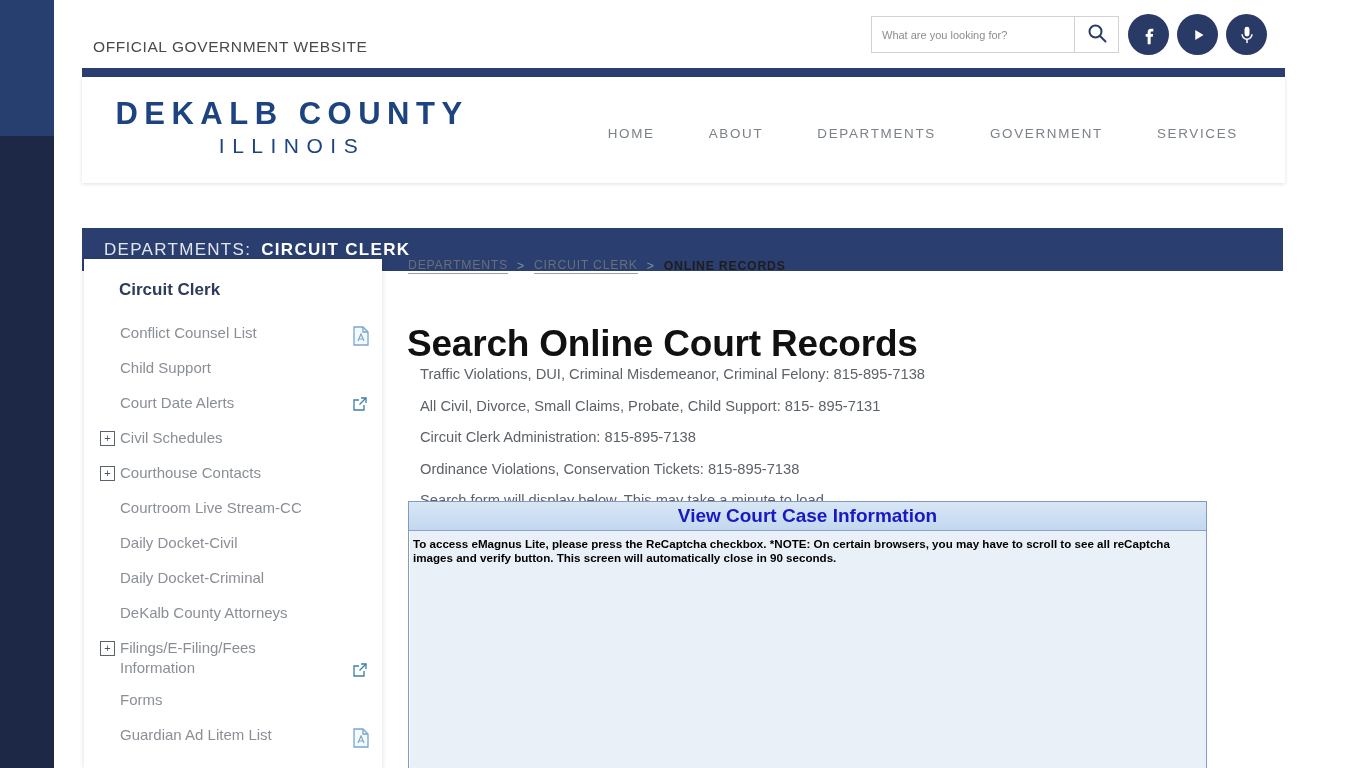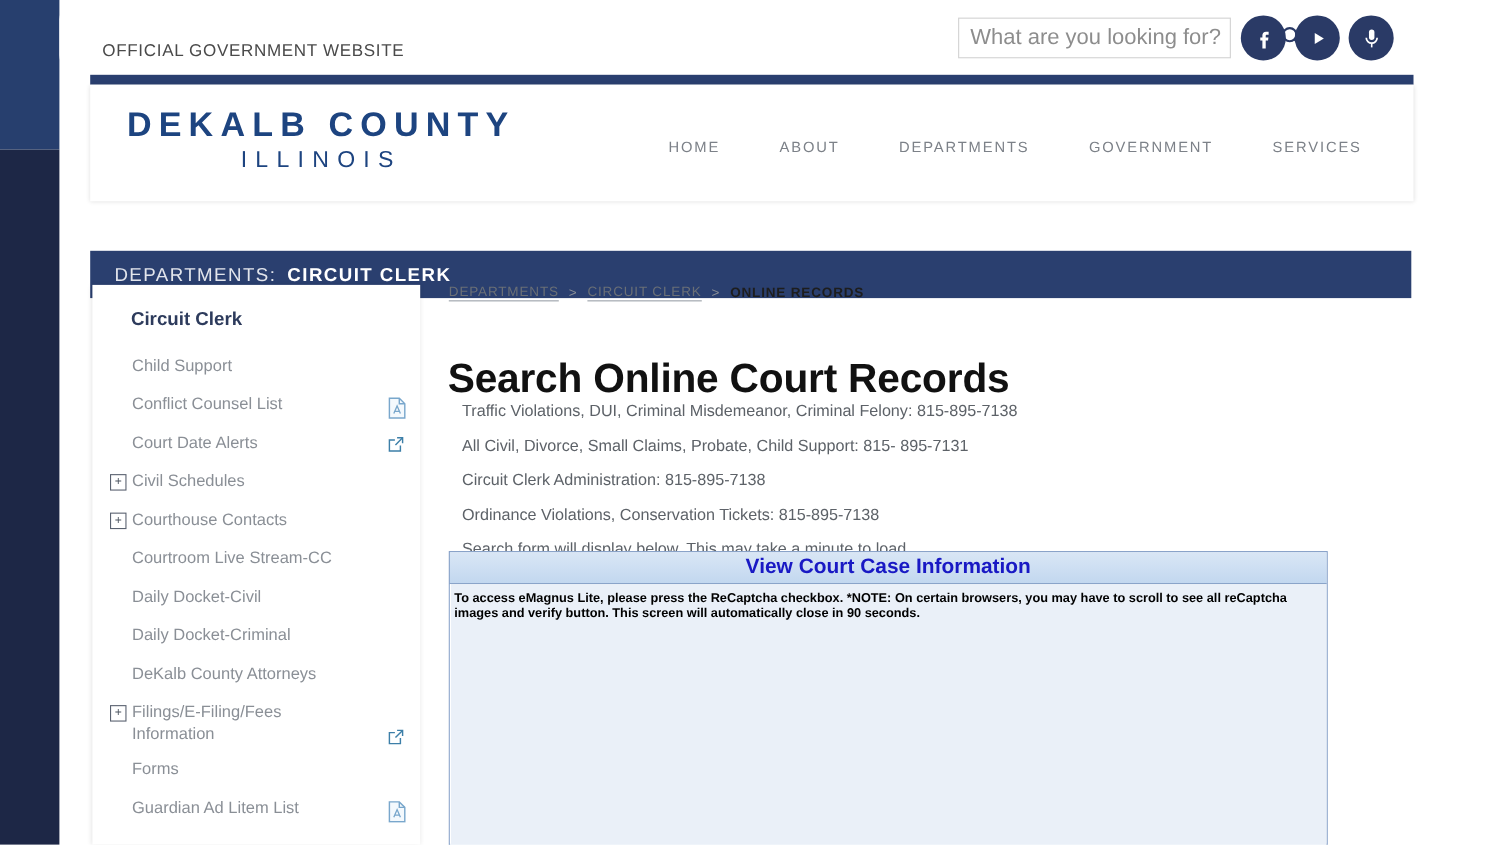--- a/index.html
+++ b/index.html
@@ -34,21 +34,21 @@
     font-weight: 400; white-space: nowrap;
   }
   .searchwrap {
     position: absolute; left: 817px; top: 16px;
     width: 248px; height: 37px;
     border: 1px solid #d2d2d2; background: #fff;
     display: flex; align-items: stretch;
   }
   .search-input {
     flex: 1 1 auto; border: 0; outline: none; background: transparent;
-    padding: 0 10px; font-size: 20px; color: #555;
+    padding: 0 10px; font-size: 11px; color: #555;
     font-family: "Liberation Sans", sans-serif;
   }
   .search-input::placeholder { color: #8d8d8d; }
   .search-btn {
     width: 44px; border: 0; border-left: 1px solid #d2d2d2;
     background: #fff; cursor: pointer;
     display: flex; align-items: center; justify-content: center;
   }
   .social {
     position: absolute; left: 1074px; top: 14px;
@@ -263,30 +263,30 @@
   <div class="deptband">
     <span class="lbl">DEPARTMENTS:</span>
     <span class="val">CIRCUIT CLERK</span>
   </div>
 
   <div class="sidecard">
     <div class="side-title">Circuit Clerk</div>
     <div class="side-list" id="side-list">
         <div class="side-item">
           <span class="plus-spacer"></span>
-          <span class="side-label">Child Support</span>
-        </div>
-        <div class="side-item">
-          <span class="plus-spacer"></span>
           <span class="side-label">Conflict Counsel List</span>
           <span class="side-badge"><svg width="18" height="20" viewBox="0 0 18 20" fill="none">
               <path d="M2 1h9l5 5v13H2z" fill="#f4f9fd" stroke="#79a7cc" stroke-width="1.3"></path>
               <path d="M11 1v5h5" fill="none" stroke="#79a7cc" stroke-width="1.3"></path>
               <path d="M6 15l3-7 3 7M7 13h4" stroke="#79a7cc" stroke-width="1.2" fill="none"></path>
             </svg></span>
+        </div>
+        <div class="side-item">
+          <span class="plus-spacer"></span>
+          <span class="side-label">Child Support</span>
         </div>
         <div class="side-item">
           <span class="plus-spacer"></span>
           <span class="side-label">Court Date Alerts</span>
           <span class="side-badge"><svg width="16" height="16" viewBox="0 0 16 16" fill="none" stroke="#3d7fa8" stroke-width="1.3">
               <path d="M12 9v5H2V4h5"></path>
               <path d="M9 2h5v5"></path>
               <path d="M14 2L7.5 8.5"></path>
             </svg></span>
         </div>

